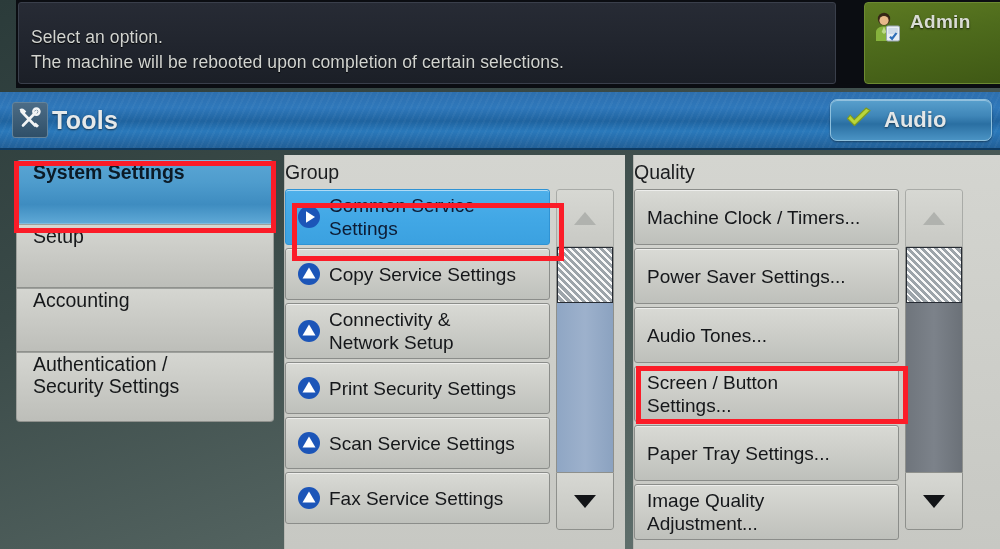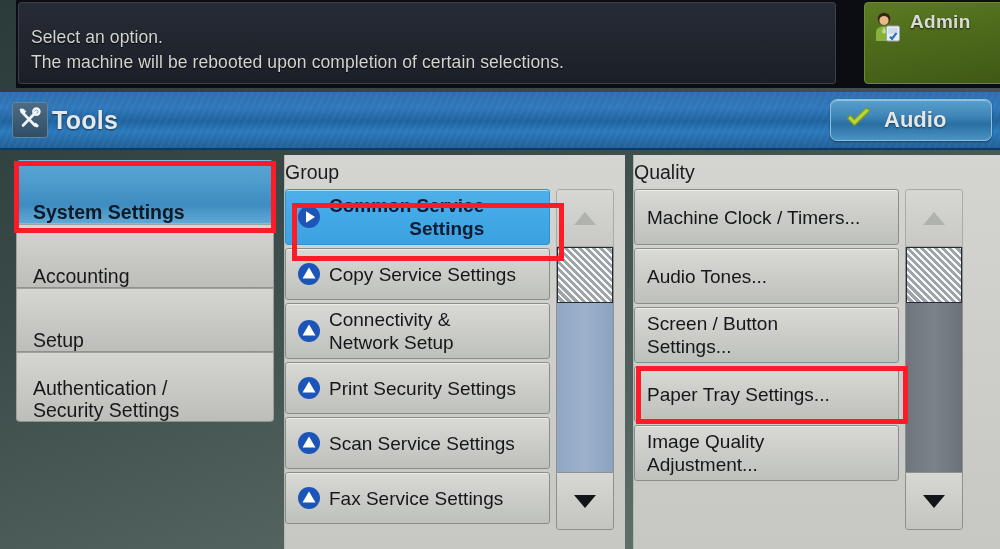--- a/index.html
+++ b/index.html
@@ -146,21 +146,21 @@
     left: 16px; top: 160px;
     width: 258px;
   }
   .side-item {
     height: 64px;
     box-sizing: border-box;
     background: linear-gradient(180deg, #d5d6d1 0%, #c9cac5 50%, #bdbeb9 100%);
     border: 1px solid #9ea09c;
     border-bottom: 1px solid #8f918d;
     display: flex;
-    align-items: flex-end;
+    align-items: flex-start;
     padding-left: 16px;
     color: #16181a;
     font-size: 19.5px;
     font-weight: 400;
   }
   .side-item.tall { height: 70px; }
   .side-item:first-child { border-radius: 4px 4px 0 0; }
   .side-item:last-child { border-radius: 0 0 4px 4px; }
   .side-item.selected {
     background: linear-gradient(180deg, #5aa6d4 0%, #4e9ccd 35%, #3e8cc0 70%, #5ea8d6 100%);
@@ -222,22 +222,21 @@
   .group-panel .list-item { width: 265px; }
   .features-panel .list-item { width: 265px; }
 
   .list-item.two-line { height: 56px; }
   .list-item-label { line-height: 23px; white-space: pre-line; }
 
   .group-panel .list-item.selected {
     background: linear-gradient(180deg, #4fb0ea 0%, #42a8e6 50%, #3ba1e0 100%);
     border: 1px solid #2f93d4;
     color: #0d1b33;
-    font-weight: 700;
-    text-align: right;
+    font-weight: 400;
   }
 
   .bullet {
     flex: 0 0 auto;
     width: 26px;
     height: 26px;
     margin-right: 7px;
     margin-left: -2px;
     position: relative;
   }
@@ -365,24 +364,24 @@
       </span>
       <span class="close-label">Audio</span>
     </div>
   </div>
 
   <div class="sidebar">
     <div class="side-item selected">
       <span class="side-item-label">System Settings</span>
     </div>
     <div class="side-item">
+      <span class="side-item-label">Setup</span>
+    </div>
+    <div class="side-item">
       <span class="side-item-label">Accounting</span>
-    </div>
-    <div class="side-item">
-      <span class="side-item-label">Setup</span>
     </div>
     <div class="side-item tall">
       <span class="side-item-label">Authentication /
 Security Settings</span>
     </div>
   </div>
 
   <div class="panel group-panel">
     <div class="panel-header">Group</div>
     <div class="list-wrap">
@@ -468,20 +467,23 @@
 
   <div class="panel features-panel">
     <div class="panel-header">Quality</div>
     <div class="list-wrap">
       <div class="list-col">
 
         <div class="list-item two-line">
           <span class="list-item-label">Machine Clock / Timers...</span>
         </div>
         <div class="list-item two-line">
+          <span class="list-item-label">Power Saver Settings...</span>
+        </div>
+        <div class="list-item two-line">
           <span class="list-item-label">Audio Tones...</span>
         </div>
         <div class="list-item two-line">
           <span class="list-item-label">Screen / Button
 Settings...</span>
         </div>
         <div class="list-item two-line">
           <span class="list-item-label">Paper Tray Settings...</span>
         </div>
         <div class="list-item two-line">

